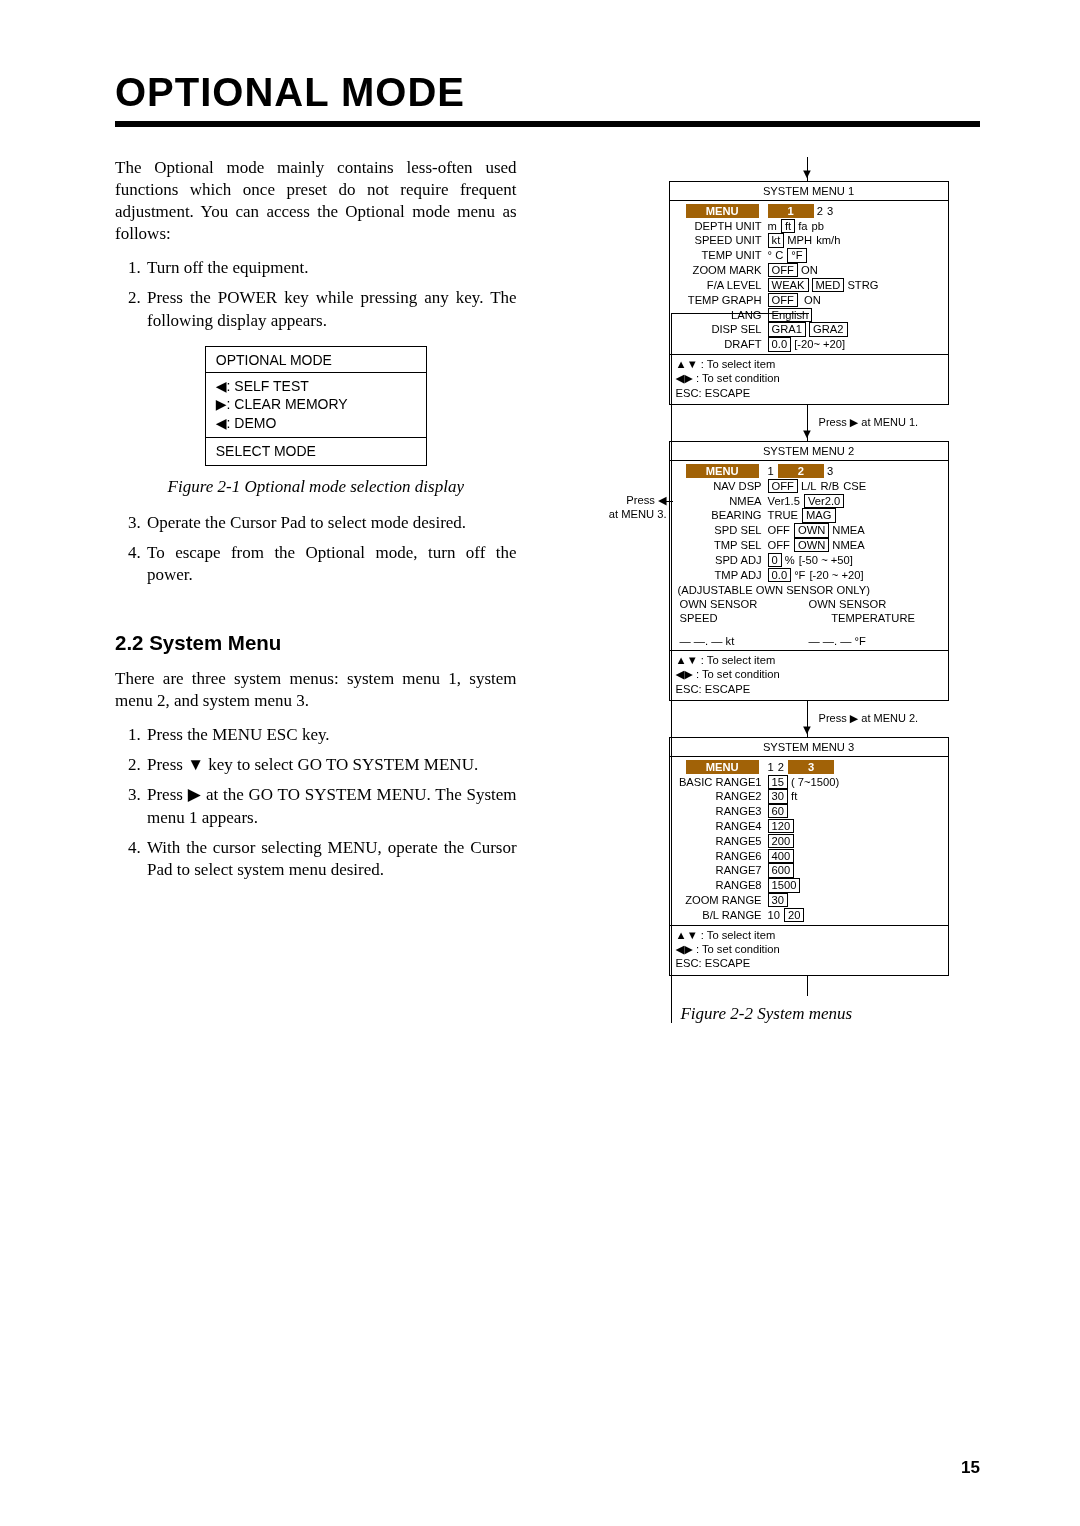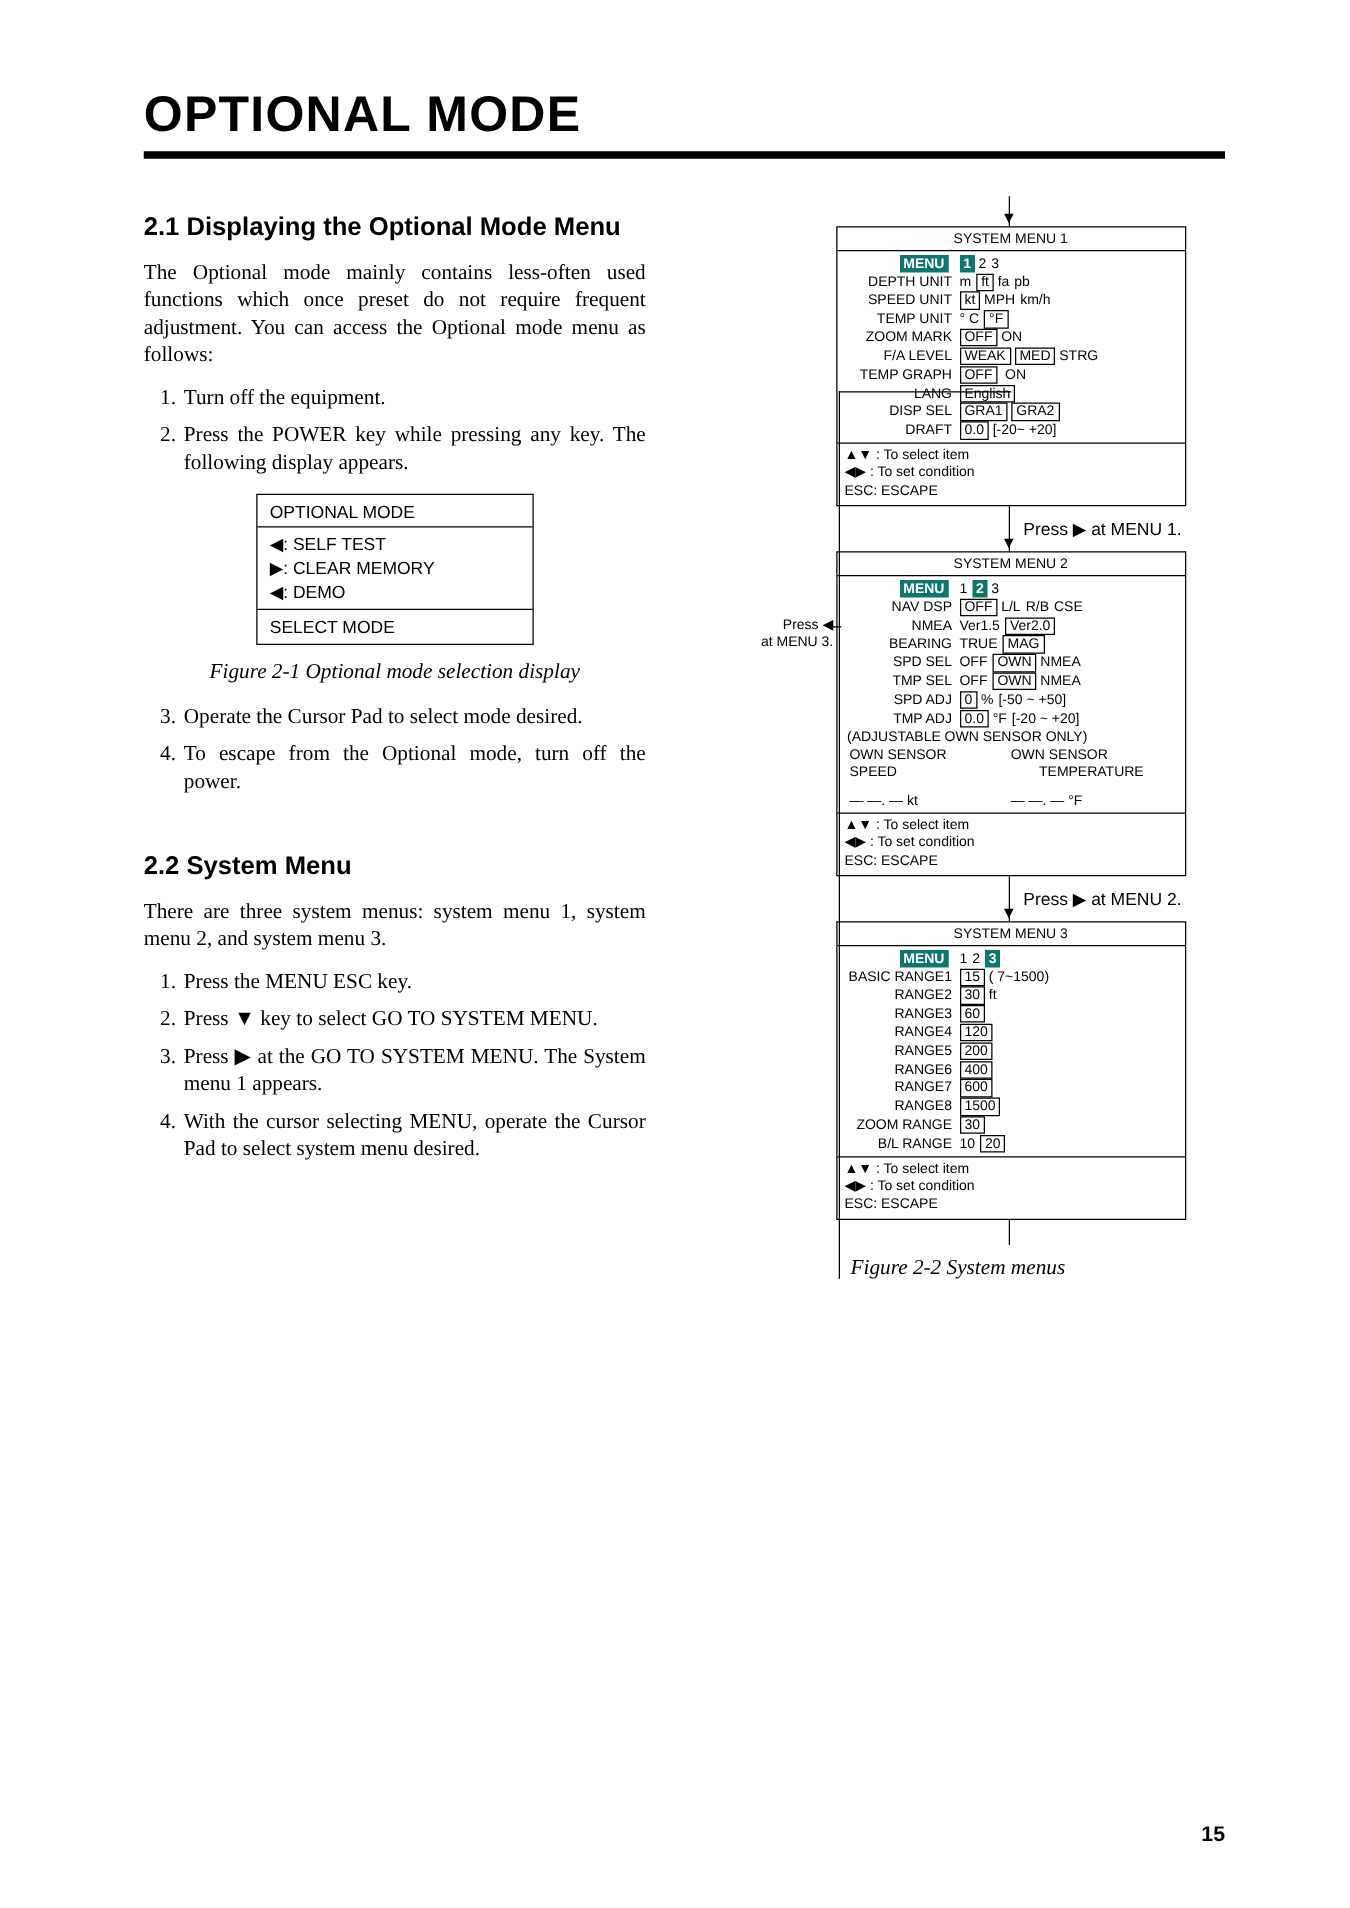--- a/index.html
+++ b/index.html
@@ -81,27 +81,27 @@
     margin-left: 116px;
   }
   .mc-title { text-align: center; padding: 2px 0 2px 0; }
   .mc-body  { border-top: 1px solid #000; padding: 2px 4px 2px 4px; }
   .mc-foot  { border-top: 1px solid #000; padding: 2px 6px 4px 6px; }
   .row { display: flex; align-items: center; margin: 0.5px 0; }
   .lbl { width: 88px; text-align: right; padding-right: 6px; }
   .vals { flex: 1; }
   .boxed { border: 1px solid #000; padding: 0 3px; margin-right: 3px; display: inline-block; line-height: 1.1; }
   .txt   { margin-right: 4px; }
-  .nb-inv { background:#0f766e; color:#fff; padding: 0 3px; margin-right: 3px; display:inline-block; font-weight:700; }
+  .nb-inv { background:#a16207; color:#fff; padding: 0 20px; margin-right: 3px; display:inline-block; font-weight:700; }
 
   
   .conn     { position: relative; height: 36px; }
   .conn .vline { position:absolute; left: 254px; top:0; height:100%; border-left:1.2px solid #000; }
   .conn .arrowcap { position:absolute; left:248px; bottom:-2px; font-size:13px; }
-  .conn .label { position:absolute; left: 266px; top: 10px; font-size:14px; }
+  .conn .label { position:absolute; left: 266px; top: 10px; font-size:11px; }
 
   .top-conn { height: 24px; }
   .side-note { position:absolute; left:-6px; top: 336px; width: 120px; text-align:right; font-size:11.2px; line-height:1.25; }
   .side-arrow-line { position:absolute; left:112px; top:344px; width:8px; border-top:1.2px solid #000; }
   .side-vline { position:absolute; left:118px; top:156px; height: 710px; border-left:1.2px solid #000; }
   .side-hline-top { position:absolute; left:118px; top:156px; width:138px; border-top:1.2px solid #000; }
 
   .pagenum {
     position: absolute;
     bottom: 48px;
@@ -113,21 +113,20 @@
 </style>
 </head>
 <body>
 
 <h1 class="chapter-title">OPTIONAL MODE</h1>
 <div class="chapter-rule"></div>
 
 <div class="cols">
 
   <div class="col-left">
-    <div class="sec-head">2.1 Displaying the Optional Mode Menu</div>
     <p>The Optional mode mainly contains less-often used functions which once preset do not require frequent adjustment. You can access the Optional mode menu as follows:</p>
     <ol class="steps">
       <li>Turn off the equipment.</li>
       <li>Press the POWER key while pressing any key. The following display appears.</li>
     </ol>
 
     <div class="opt-box">
       <div class="obt">OPTIONAL MODE</div>
       <div class="obm">
         <div><span class="arrow">◀</span><span>: SELF TEST</span></div>

